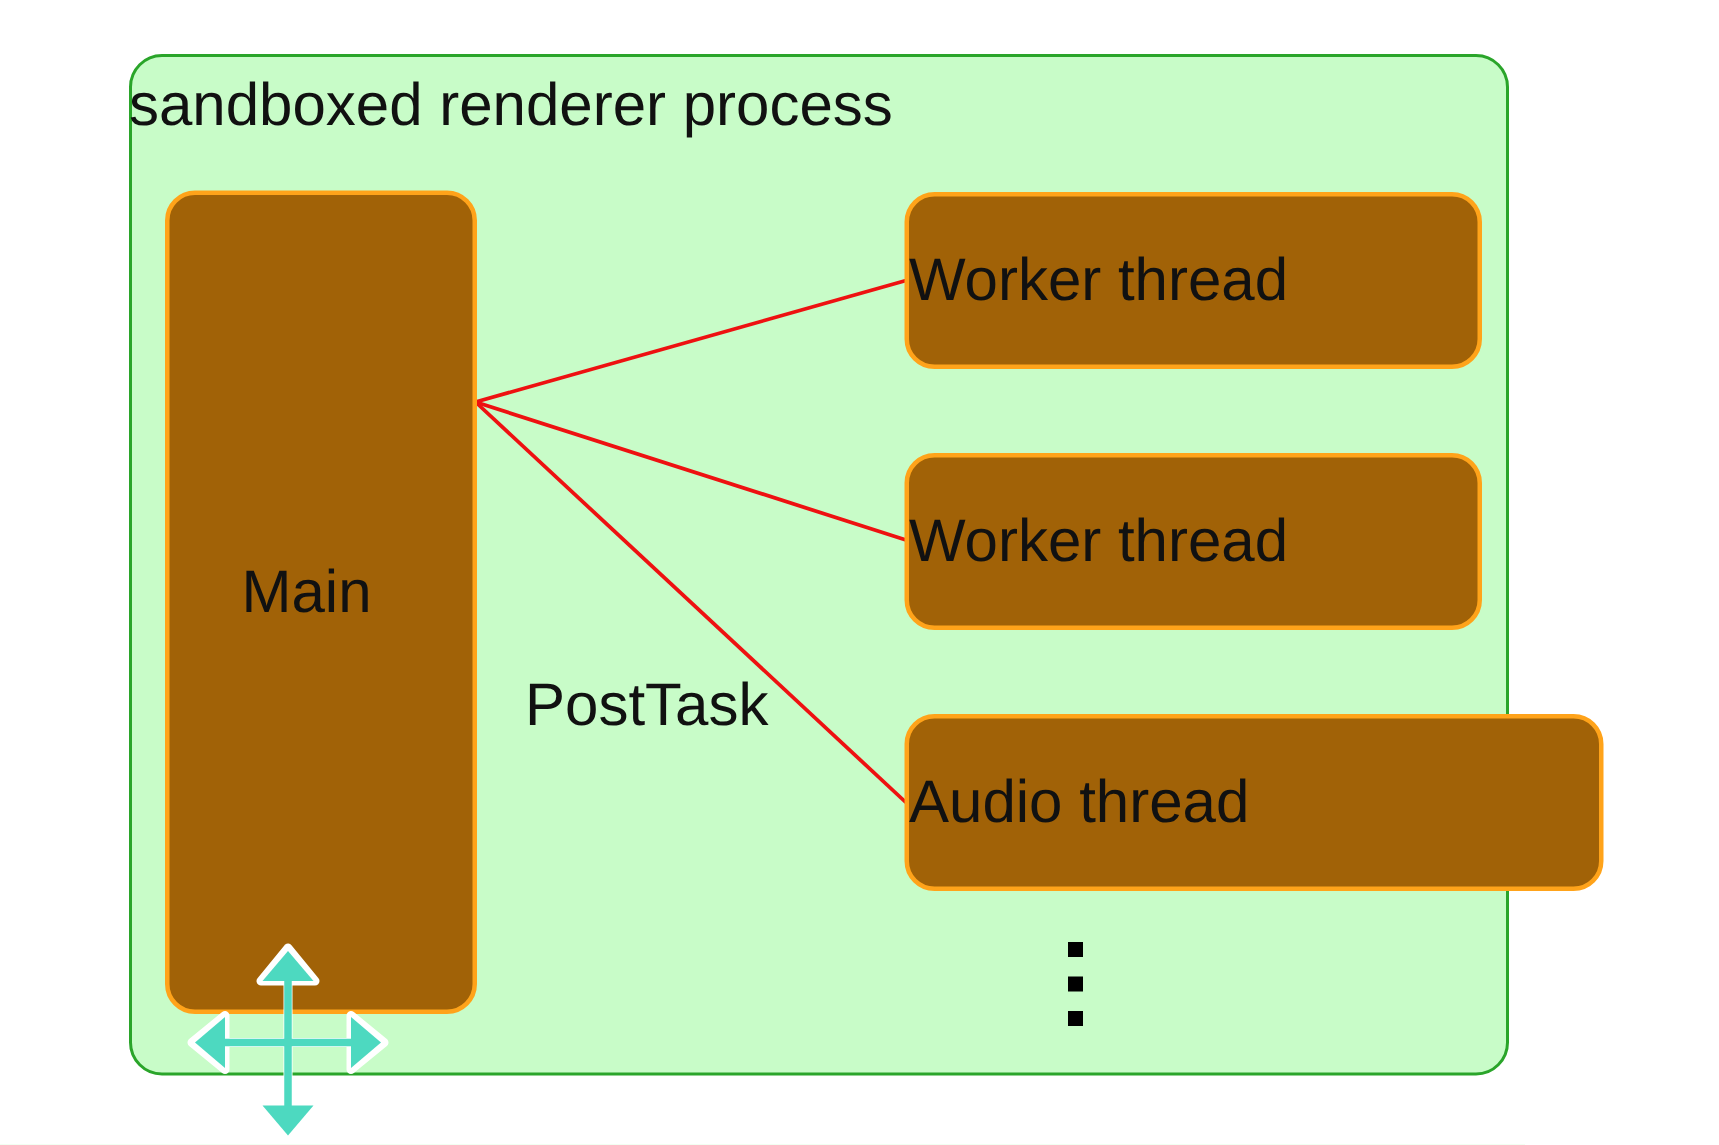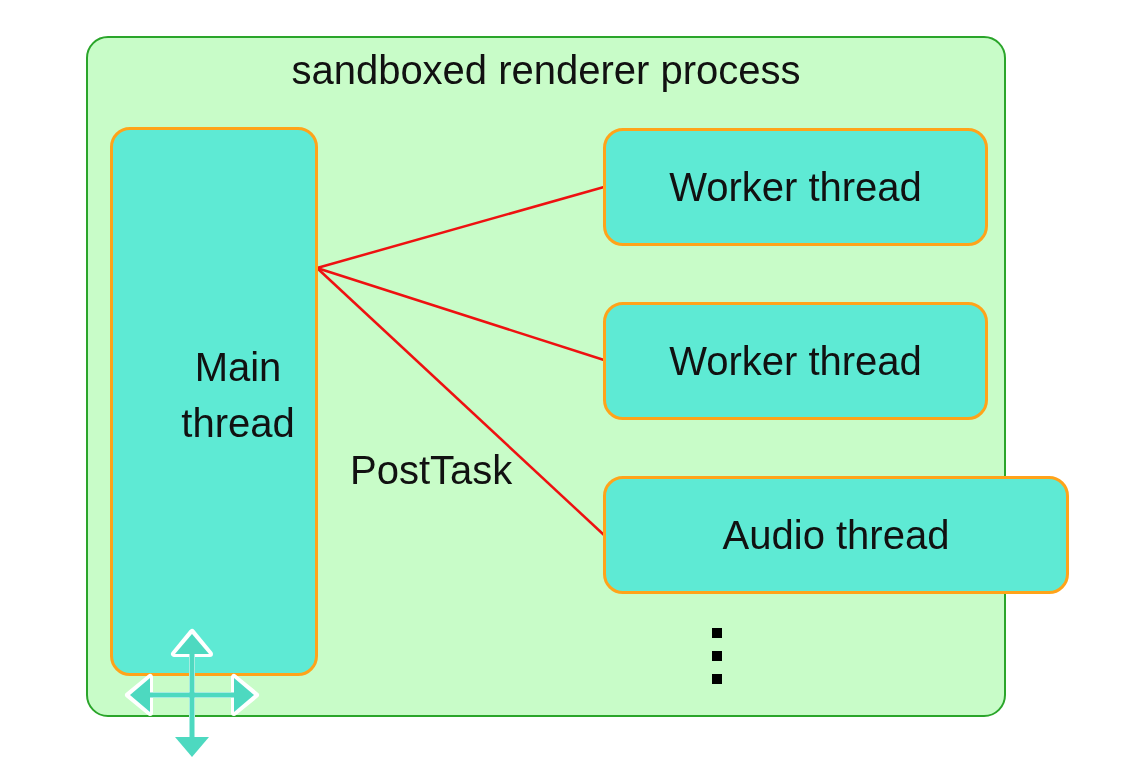--- a/index.html
+++ b/index.html
@@ -1,23 +1,23 @@
 <!DOCTYPE html>
 <html><head>
 <meta charset="utf-8">
 <style>
   html, body { margin: 0; padding: 0; background: #ffffff; }
   body { width: 1146px; height: 763px; position: relative; overflow: hidden;
          font-family: "Liberation Sans", "DejaVu Sans", sans-serif; color: #111; }
   .outer { position: absolute; left: 86px; top: 36px; width: 920px; height: 681px;
            background: #c8fcc8; border: 2px solid #2aa52a; border-radius: 22px; box-sizing: border-box; }
-  .outer-title { position: absolute; left: 86px; top: 44px; width: 920px; text-align: center;
+  .outer-title { position: absolute; left: 86px; top: 44px; width: 920px; 
                  font-size: 40px; line-height: 52px; }
-  .thread { position: absolute; background: #5eead4; border: 3px solid #ffa31a; border-radius: 20px;
-            box-sizing: border-box; display: flex; align-items: center; justify-content: center;
+  .thread { position: absolute; background: #a16207; border: 3px solid #ffa31a; border-radius: 20px;
+            box-sizing: border-box; display: flex; align-items: center; justify-content: flex-start;
             text-align: center; font-size: 40px; line-height: 56px; }
   .main { left: 110px; top: 127px; width: 208px; height: 549px; padding-left: 48px; }
   .main .lbl { margin-top: -14px; }
   .w1 { left: 603px; top: 128px; width: 385px; height: 118px; }
   .w2 { left: 603px; top: 302px; width: 385px; height: 118px; }
   .au { left: 603px; top: 476px; width: 466px; height: 118px; }
   .post { position: absolute; left: 350px; top: 444px; font-size: 40px; line-height: 52px; }
   svg.lines { position: absolute; left: 0; top: 0; }
   .dots { position: absolute; left: 712px; top: 628px; width: 14px; }
   .dot { width: 10px; height: 10px; background: #000; margin-bottom: 13px; }
@@ -31,21 +31,20 @@
 
 <svg class="lines" width="1146" height="763">
   <line x1="317" y1="268" x2="604" y2="187" stroke="#ee1111" stroke-width="2.5"></line>
   <line x1="317" y1="268" x2="604" y2="360" stroke="#ee1111" stroke-width="2.5"></line>
   <line x1="317" y1="268" x2="604" y2="535" stroke="#ee1111" stroke-width="2.5"></line>
 </svg>
 
 <div class="thread main">
   <div class="lbl">
     <div>Main</div>
-    <div>thread</div>
   </div>
 </div>
 
 <div class="thread w1">
   <span>Worker thread</span>
 </div>
 <div class="thread w2">
   <span>Worker thread</span>
 </div>
 <div class="thread au">

